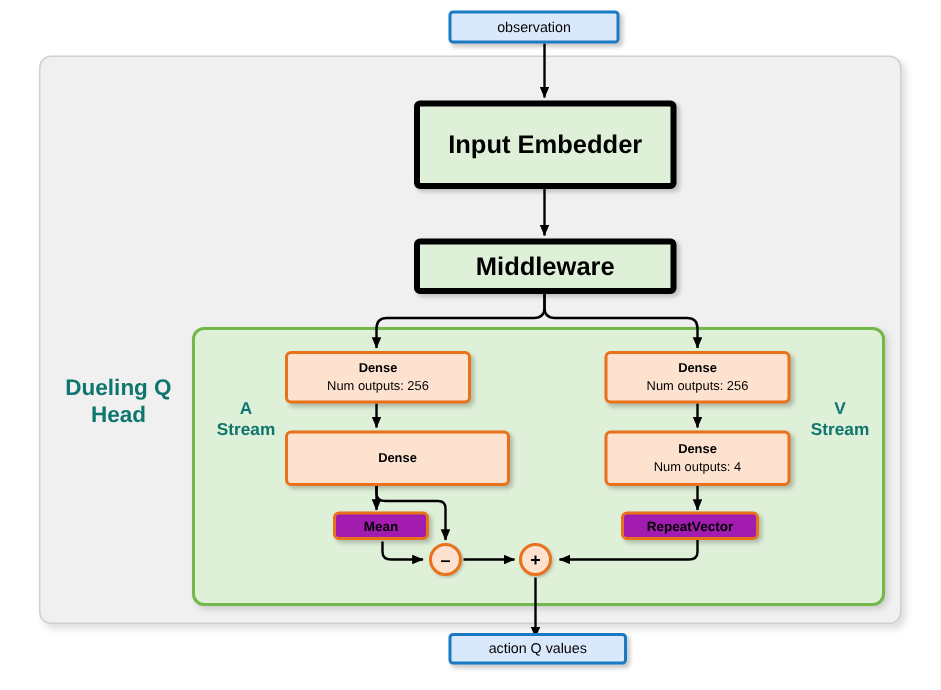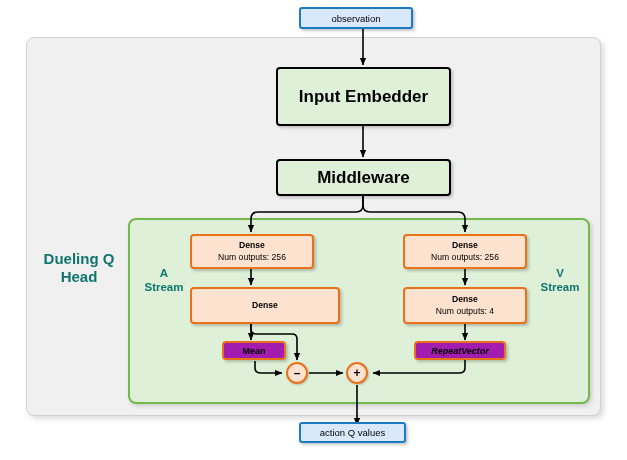--- a/index.html
+++ b/index.html
@@ -35,21 +35,21 @@
   .io-box {
     background: #dae8fc;
     border: 2px solid #1a7bc4;
     border-radius: 3px;
     font-size: 9.5px;
     box-shadow: 2px 2px 3px rgba(0,0,0,0.22);
   }
   
   .green-box {
     background: #dff0d8;
-    border: 2px solid #000000;
+    border: 4px solid #000000;
     border-radius: 4px;
     font-size: 17px;
     font-weight: bold;
     box-shadow: 2px 2px 3px rgba(0,0,0,0.20);
   }
   
   .orange-box {
     background: #fde2cf;
     border: 2px solid #e8711a;
     border-radius: 4px;
@@ -206,33 +206,33 @@
   <div class="node orange-box" style="left:403px; top:234px; width:124px; height:35px;">
     <span class="ttl">Dense</span>
     <span class="sub">Num outputs: 256</span>
   </div>
 
   <div class="node orange-box" style="left:403px; top:287px; width:124px; height:37px;">
     <span class="ttl">Dense</span>
     <span class="sub">Num outputs: 4</span>
   </div>
 
-  <div class="node mean-box" style="left:414px; top:341px; width:92px; height:19px;font-style:italic;">
+  <div class="node mean-box" style="left:414px; top:341px; width:92px; height:19px;">
     <span>RepeatVector</span>
   </div>
 
   <div class="op-circle" style="left:286px; top:362px;">
     <span>–</span>
   </div>
 
   <div class="op-circle" style="left:346px; top:362px;">
     <span>+</span>
   </div>
 
-  <div class="node io-box" style="left:299px; top:422px; width:107px; height:21px;">
+  <div class="node io-box" style="left:299px; top:422px; width:119px; height:21px;">
     <span>action Q values</span>
   </div>
 
   <div class="lbl lbl-head" style="left:32px; top:250px; width:94px;">
     <div>Dueling Q</div>
     <div>Head</div>
   </div>
 
   <div class="lbl lbl-stream" style="left:139px; top:266px; width:50px;">
     <div>A</div>

